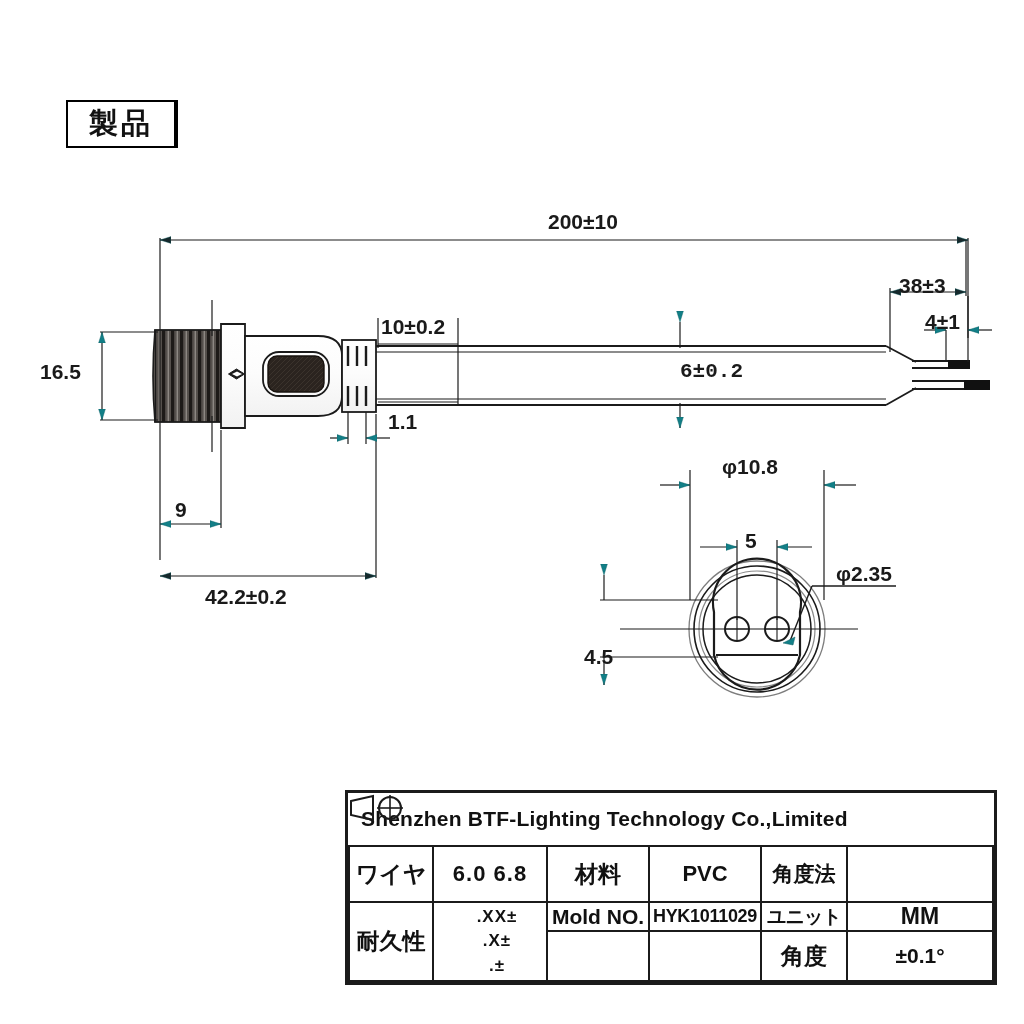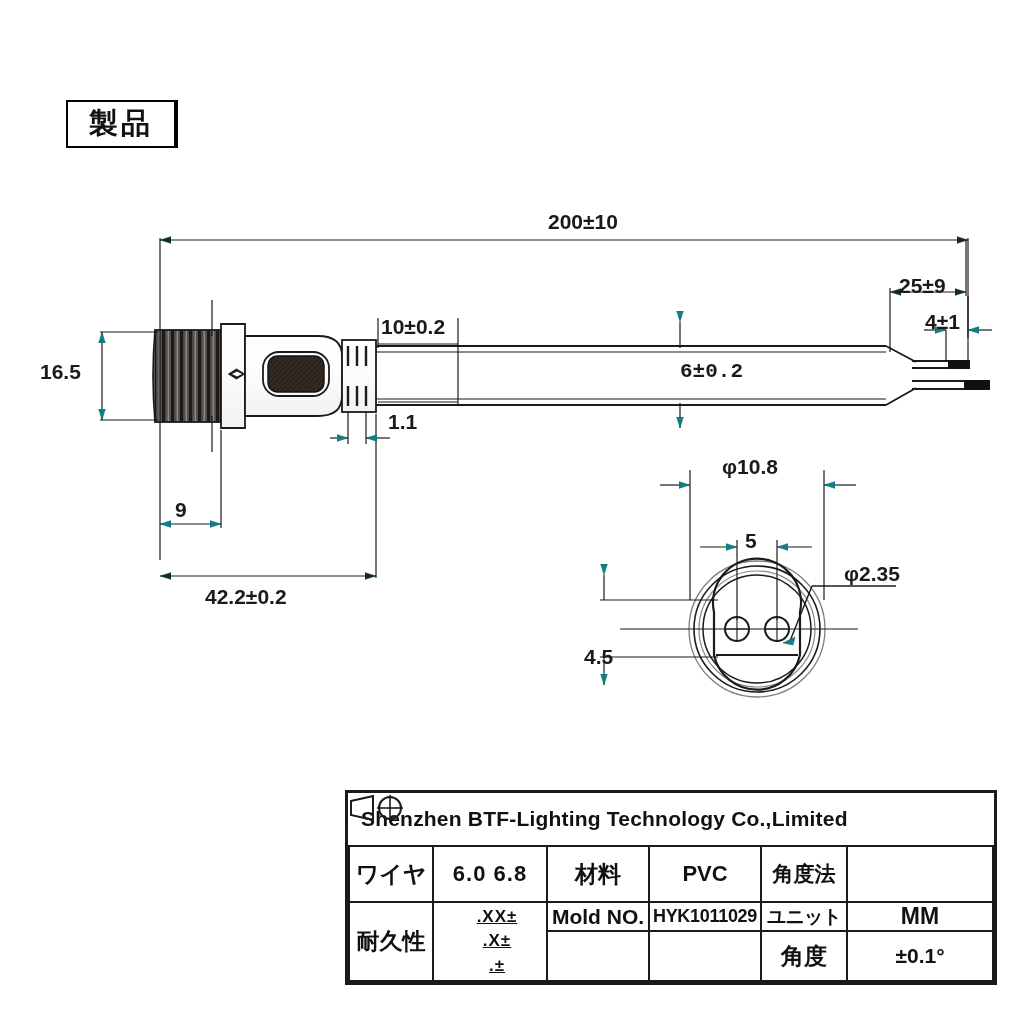--- a/index.html
+++ b/index.html
@@ -30,21 +30,21 @@
   #titleblock td{border:2px solid #1b1b1b;text-align:center;vertical-align:middle;
               font-family:"Liberation Sans",sans-serif;font-weight:700;
               color:#111;padding:0;}
   #titleblock tr.company td{border:none;border-bottom:2px solid #1b1b1b;
               text-align:left;padding:6px 0 6px 12px;font-size:21px;height:40px;
               letter-spacing:.2px;}
   .jp{font-family:"DejaVu Sans",sans-serif;font-weight:700;}
   .mono{font-family:"Liberation Mono",monospace;font-weight:700;}
   .tolcell{text-align:center;padding-left:14px !important;
            font-family:"Liberation Sans",sans-serif;font-size:17px;
-           line-height:1.45;font-weight:700;text-decoration:underline;}
+           line-height:1.45;font-weight:700;}
   .tolcell div{letter-spacing:1px;}
   .projsym{display:flex;align-items:center;justify-content:center;gap:2px;}
 </style>
 </head>
 <body>
 
 <div id="sheet">
 
   <svg width="1024" height="1024">
     <defs>
@@ -225,29 +225,29 @@
   <div class="dim" style="left:175px;top:498px;">9</div>
 
   <div class="dim" style="left:205px;top:585px;">42.2±0.2</div>
 
   <div class="dim" style="left:381px;top:315px;">10±0.2</div>
 
   <div class="dim" style="left:388px;top:410px;">1.1</div>
 
   <div class="dim" style="left:680px;top:360px;font-family:Liberation Mono, monospace;">6±0.2</div>
 
-  <div class="dim" style="left:899px;top:274px;">25±9</div>
+  <div class="dim" style="left:899px;top:274px;">38±3</div>
 
   <div class="dim" style="left:925px;top:310px;">4±1</div>
 
   <div class="dim" style="left:722px;top:455px;">φ10.8</div>
 
   <div class="dim" style="left:745px;top:529px;">5</div>
 
-  <div class="dim" style="left:836px;top:562px;margin-left:8px;">φ2.35</div>
+  <div class="dim" style="left:836px;top:562px;">φ2.35</div>
 
   <div class="dim" style="left:584px;top:645px;">4.5</div>
 
   <div id="titleblock">
     <table>
       <tbody>
           <tr class="company">
         <td colspan="6">Shenzhen BTF-Lighting Technology Co.,Limited</td>
       </tr>
       <tr>

